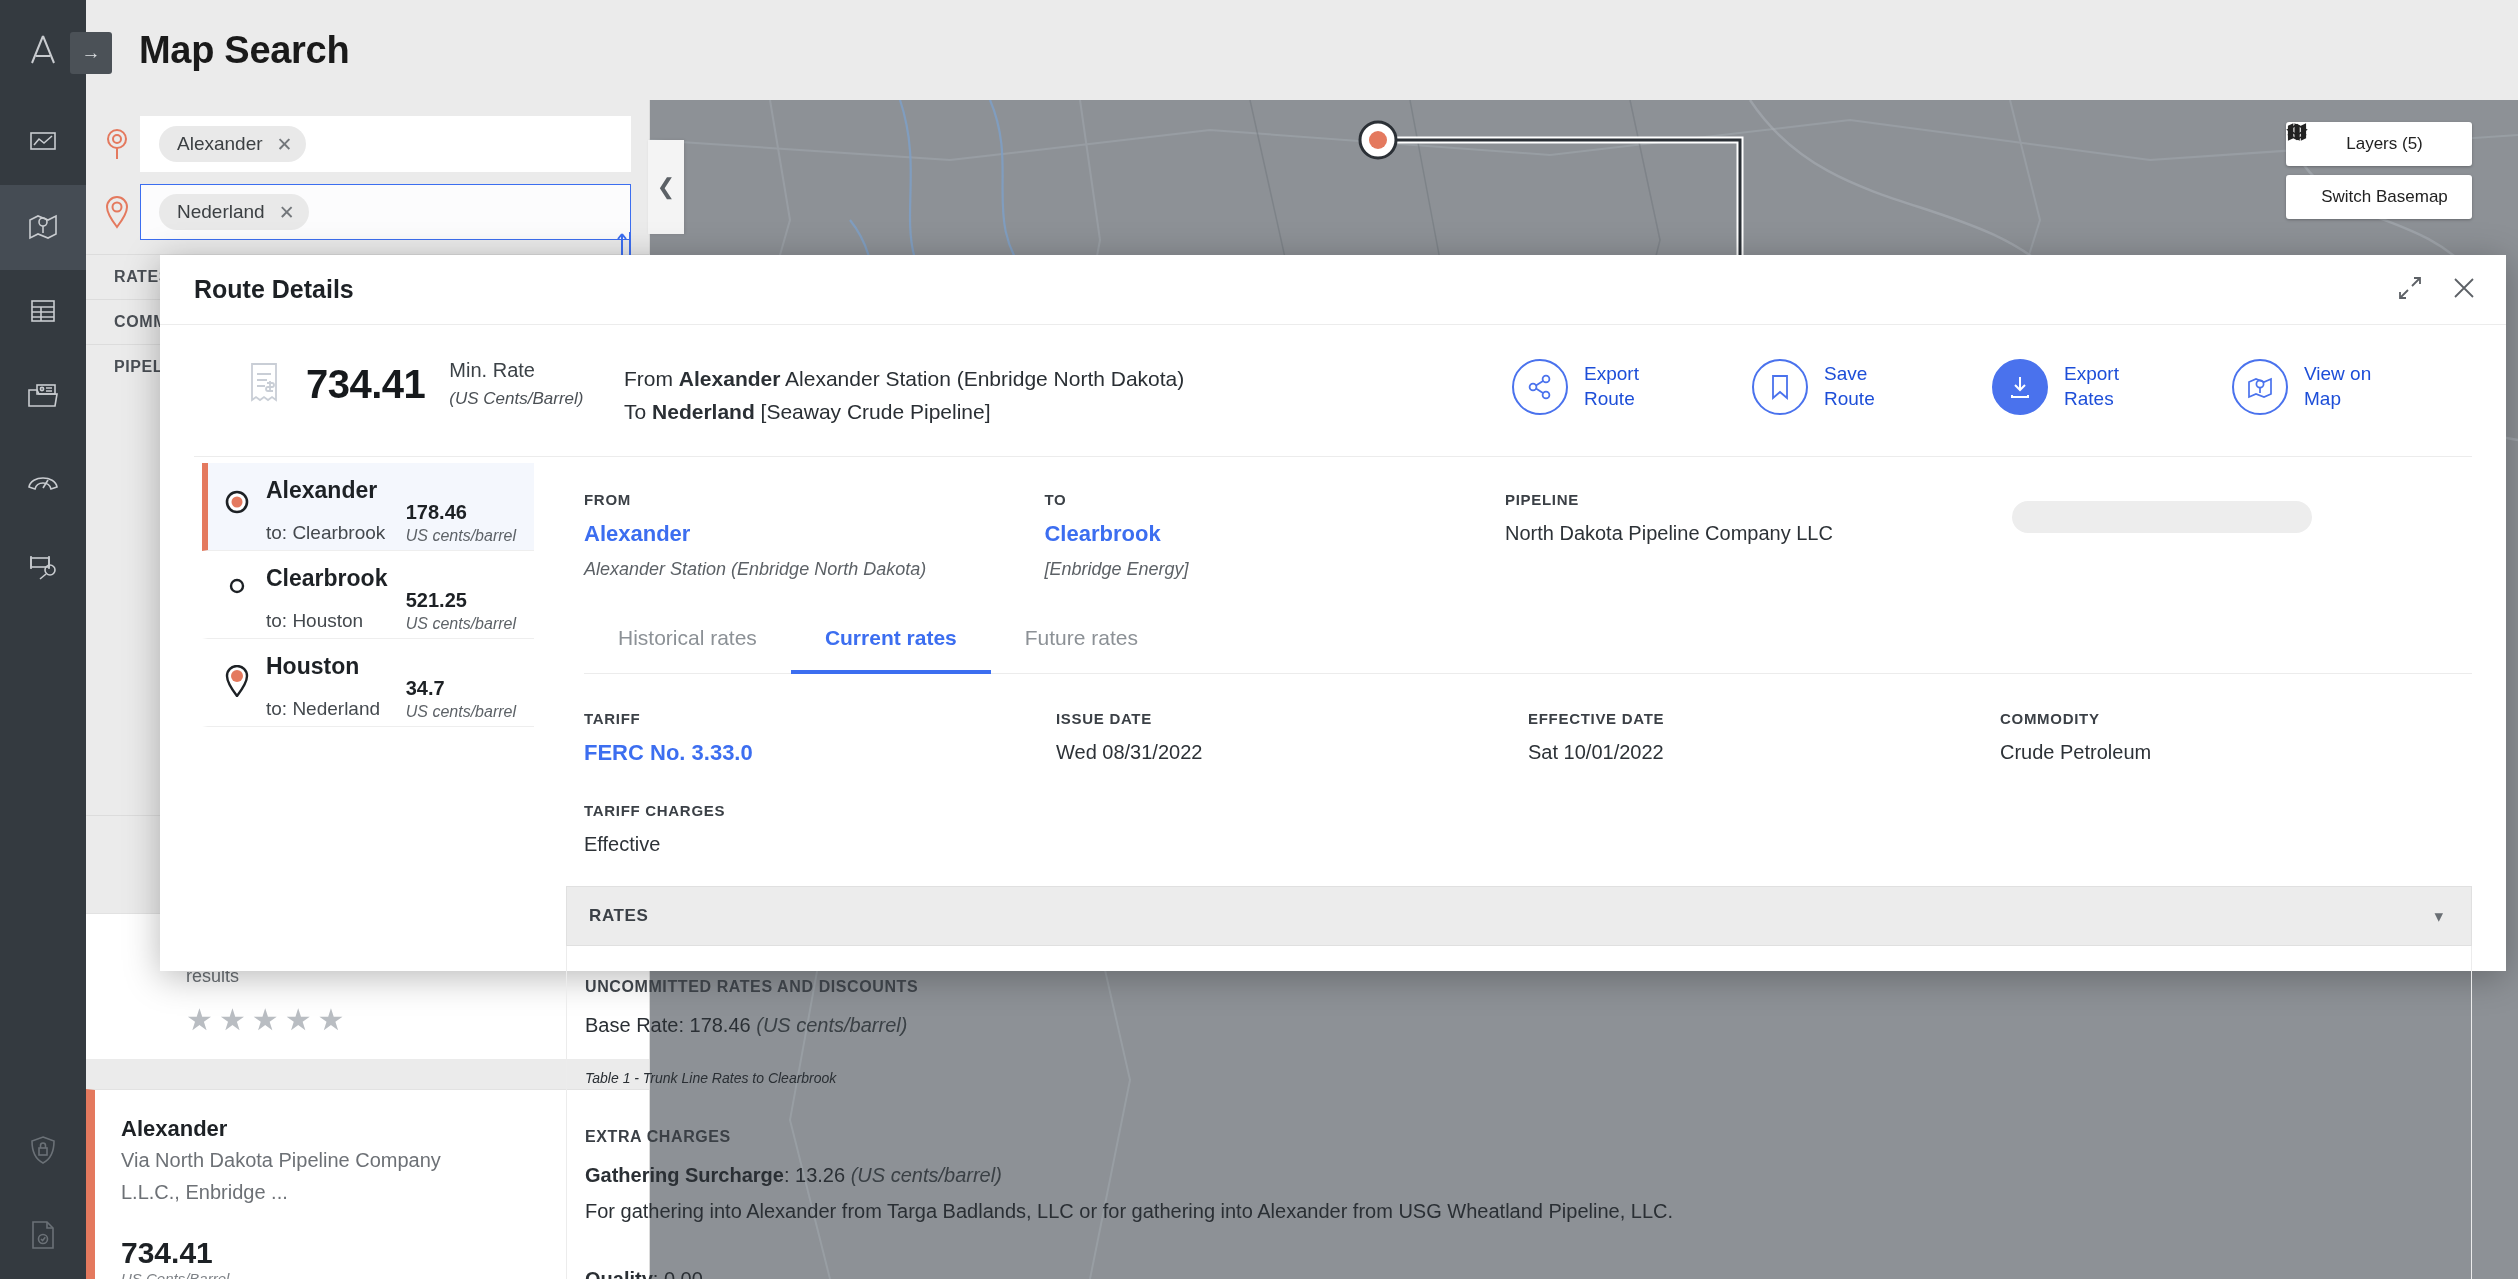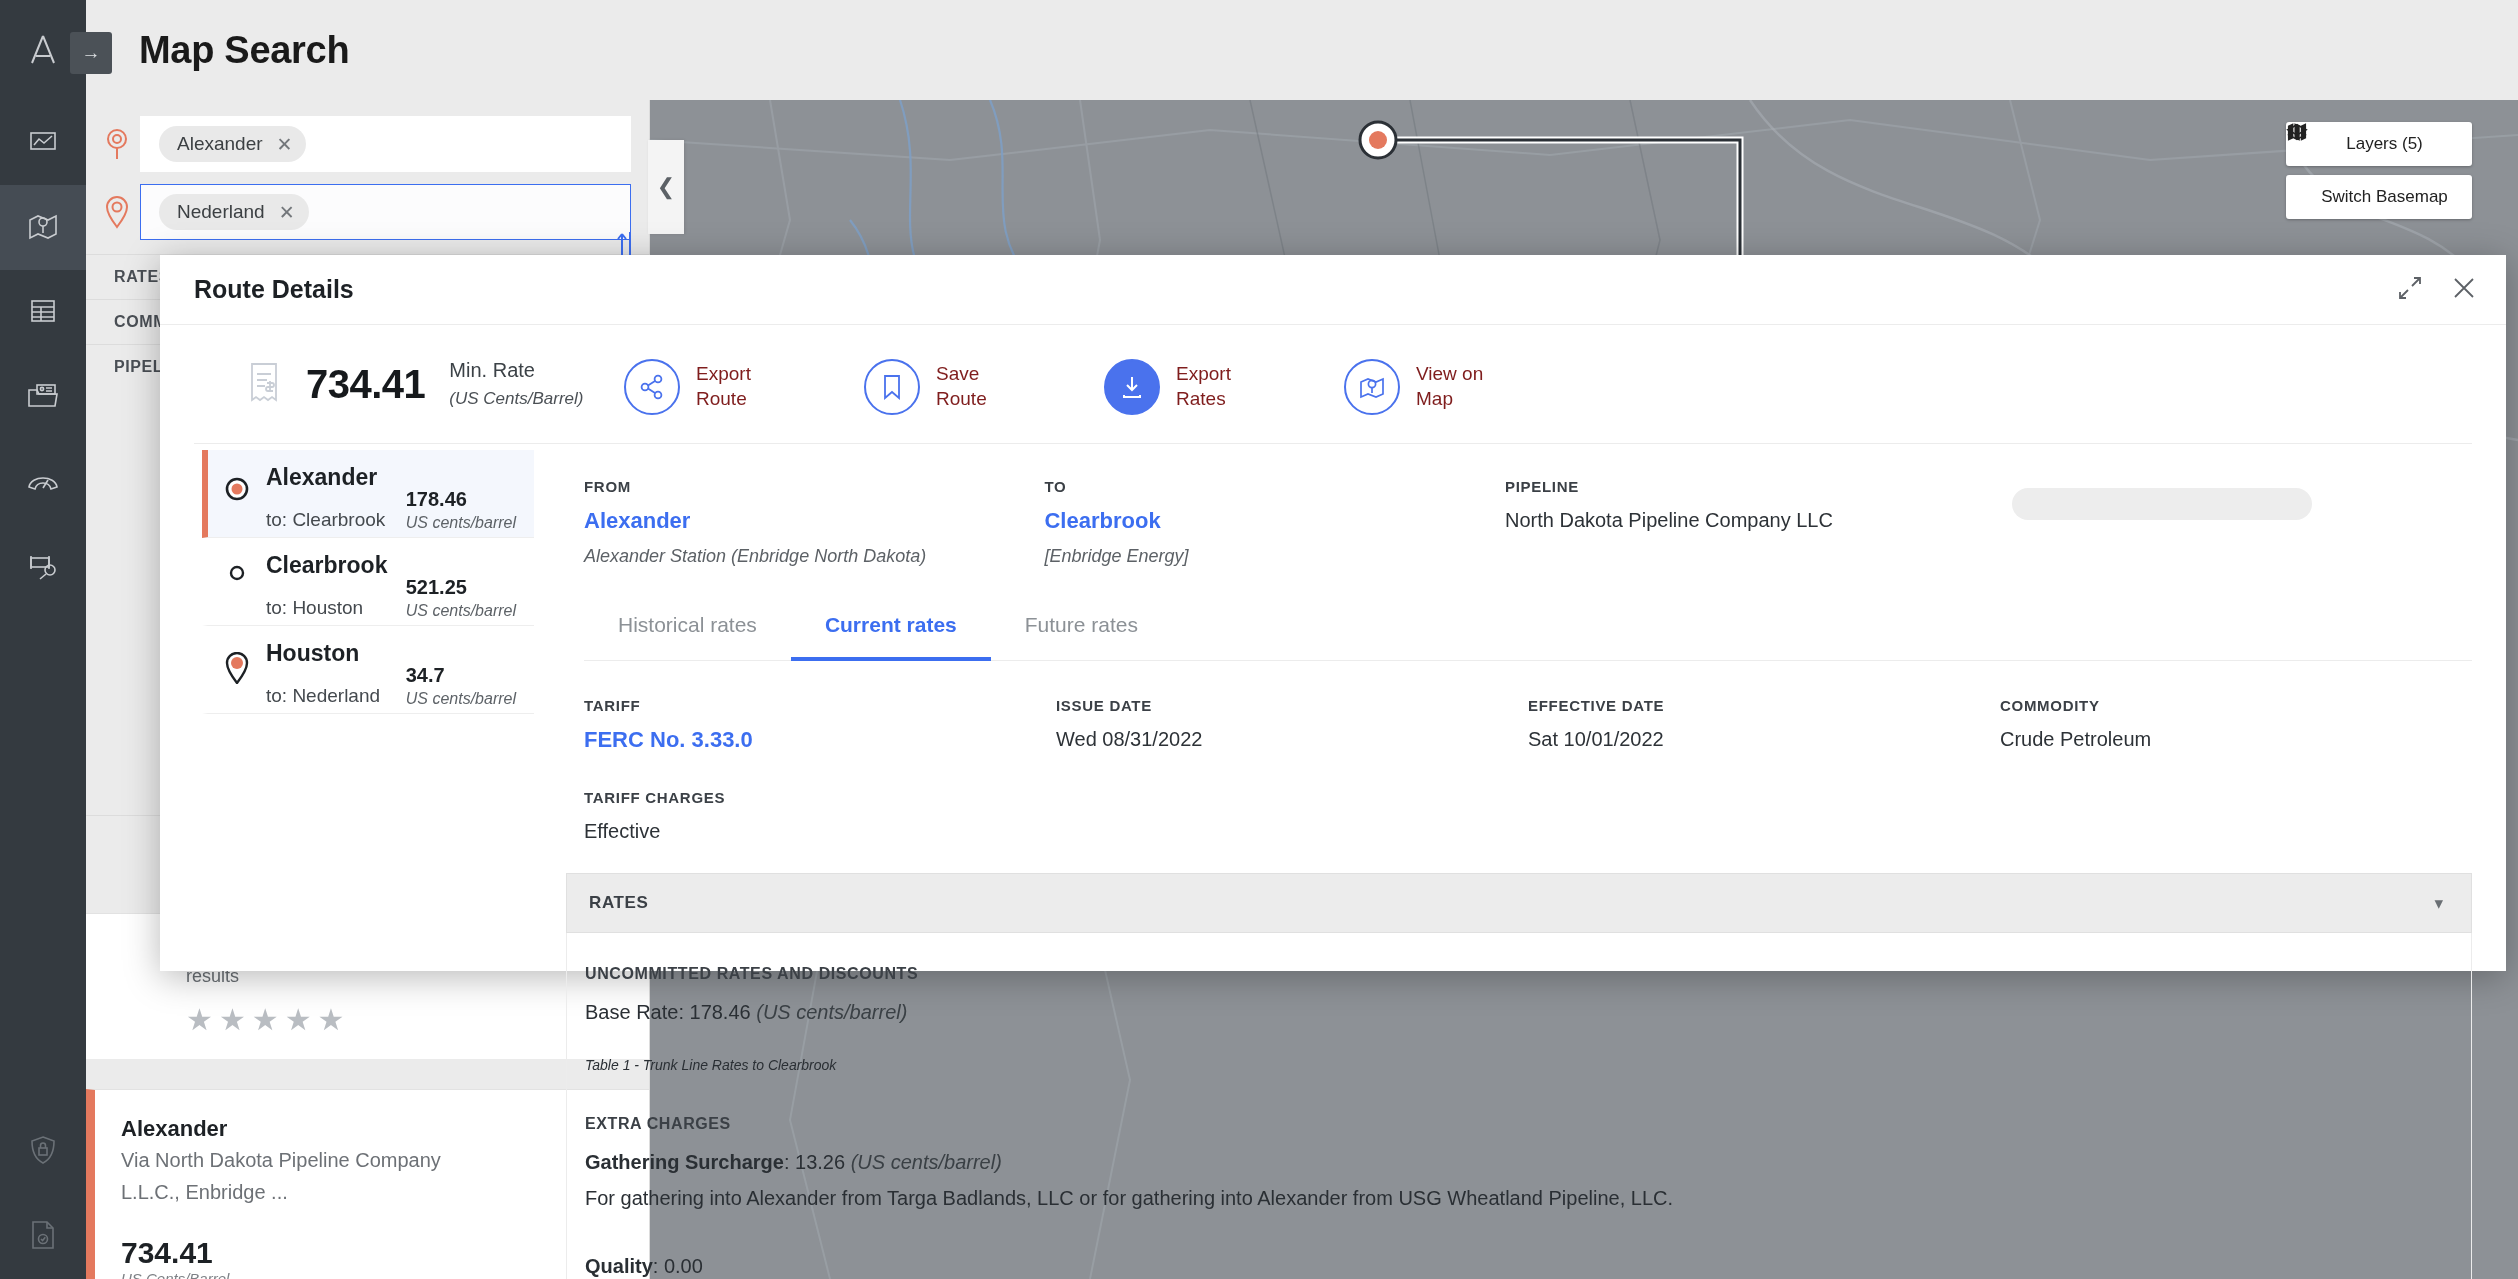--- a/index.html
+++ b/index.html
@@ -143,21 +143,21 @@
   .sum-route { font-size: 21px; color: #2a2f34; line-height: 1.55; padding-top: 6px; flex: 1; }
   .sum-route b { font-weight: bold; }
 
   .actions { display: flex; gap: 0; padding-top: 2px; }
   .action { display: flex; align-items: center; gap: 16px; width: 240px; cursor: pointer; }
   .act-circle {
     width: 56px; height: 56px; border-radius: 50%; border: 2px solid #4a72ed;
     display: flex; align-items: center; justify-content: center; flex: none;
   }
   .act-circle.filled { background: #4a72ed; border-color: #4a72ed; }
-  .act-txt { font-size: 19px; color: #7f1d1d; line-height: 1.3; font-weight: 500; }
+  .act-txt { font-size: 19px; color: #1d4ed8; line-height: 1.3; font-weight: 500; }
 
   .modal-body { padding: 0 34px; }
   .hr { height: 1px; background: #ececec; margin: 28px 0 0 0; }
 
   .meta { display: flex; padding: 34px 0 0 18px; }
   .meta-col { flex: 1; }
   .meta-col.w-pipe { flex: 1.1; }
   .m-label { font-size: 15px; font-weight: bold; letter-spacing: .7px; color: #3b4046; }
   .m-link { font-size: 22px; font-weight: bold; color: #3c6ef0; margin-top: 13px; cursor: pointer; }
   .m-val { font-size: 20px; color: #2d3237; margin-top: 14px; }
@@ -503,20 +503,28 @@
             <path d="M24 20 L24 30 M21 22 h5 a2 2 0 0 1 0 4 h-4 a2 2 0 0 0 0 4 h5"></path>
           </svg>
         </span>
         <span class="rate-num">734.41</span>
         <span class="rate-lbl">
           <span>Min. Rate</span><br>
           <i>(US Cents/Barrel)</i>
         </span>
       </div>
 
+      <div class="sum-route">
+        <span>From</span>
+        <b>Alexander</b>
+        <span>Alexander Station (Enbridge North Dakota)</span><br>
+        <span>To</span>
+        <b>Nederland</b>
+        <span>[Seaway Crude Pipeline]</span>
+      </div>
 
       <div class="actions">
         <div class="action">
           <span class="act-circle">
             <svg width="26" height="26" viewBox="0 0 26 26" fill="none" stroke="#4a72ed" stroke-width="1.8">
               <circle cx="19" cy="5" r="3.4"></circle>
                 <circle cx="6" cy="13" r="3.4"></circle>
                 <circle cx="19" cy="21" r="3.4"></circle>
               <path d="M9 11.4 L16 7 M9 14.6 L16 19"></path>
             </svg>

